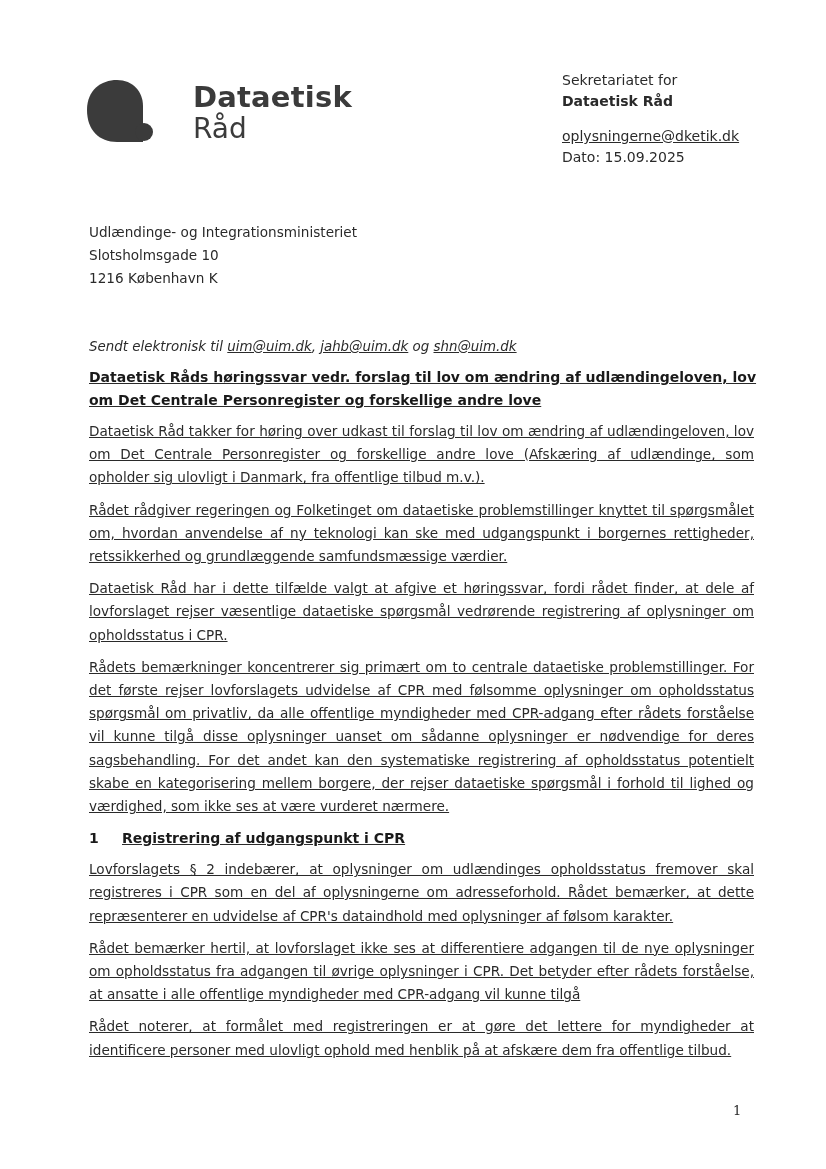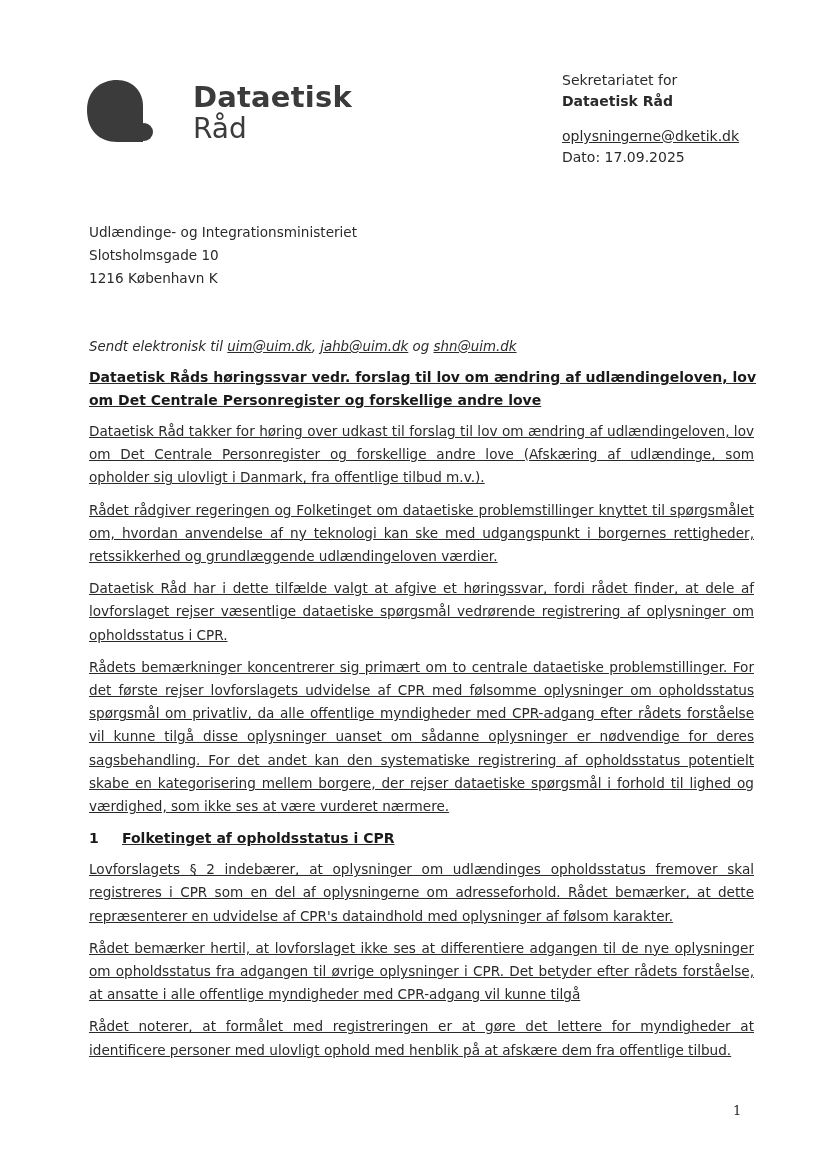--- a/index.html
+++ b/index.html
@@ -37,38 +37,38 @@
     <circle cx="57" cy="52" r="9" fill="#3b3b3b"></circle>
   </svg>
   <div class="logo-word1">Dataetisk</div>
   <div class="logo-word2">Råd</div>
 </div>
 
 <div class="sender">
   <div>Sekretariatet for</div>
   <div class="org">Dataetisk Råd</div>
   <span class="email">oplysningerne@dketik.dk</span>
-  <div>Dato: 17.09.2025</div>
+  <div>Dato: 15.09.2025</div>
 </div>
 
 <div class="recipient">
   <div>Udlændinge- og Integrationsministeriet</div>
   <div>Slotsholmsgade 10</div>
   <div>1216 København K</div>
 </div>
 
 <div class="sent">
   <span>Sendt elektronisk til </span><span class="u">uim@uim.dk</span><span>, </span><span class="u">jahb@uim.dk</span><span> og </span><span class="u">shn@uim.dk</span>
 </div>
 
 <div class="content">
   <h1>Dataetisk Råds høringssvar vedr. forslag til lov om ændring af udlændingeloven, lov om Det Centrale Personregister og forskellige andre love</h1>
   <p>Dataetisk Råd takker for høring over udkast til forslag til lov om ændring af udlændingeloven, lov om Det Centrale Personregister og forskellige andre love (Afskæring af udlændinge, som opholder sig ulovligt i Danmark, fra offentlige tilbud m.v.).</p>
-  <p>Rådet rådgiver regeringen og Folketinget om dataetiske problemstillinger knyttet til spørgsmålet om, hvordan anvendelse af ny teknologi kan ske med udgangspunkt i borgernes rettigheder, retssikkerhed og grundlæggende udlændingeloven værdier.</p>
+  <p>Rådet rådgiver regeringen og Folketinget om dataetiske problemstillinger knyttet til spørgsmålet om, hvordan anvendelse af ny teknologi kan ske med udgangspunkt i borgernes rettigheder, retssikkerhed og grundlæggende samfundsmæssige værdier.</p>
   <p>Dataetisk Råd har i dette tilfælde valgt at afgive et høringssvar, fordi rådet finder, at dele af lovforslaget rejser væsentlige dataetiske spørgsmål vedrørende registrering af oplysninger om opholdsstatus i CPR.</p>
   <p>Rådets bemærkninger koncentrerer sig primært om to centrale dataetiske problemstillinger. For det første rejser lovforslagets udvidelse af CPR med følsomme oplysninger om opholdsstatus spørgsmål om privatliv, da alle offentlige myndigheder med CPR-adgang efter rådets forståelse vil kunne tilgå disse oplysninger uanset om sådanne oplysninger er nødvendige for deres sagsbehandling. For det andet kan den systematiske registrering af opholdsstatus potentielt skabe en kategorisering mellem borgere, der rejser dataetiske spørgsmål i forhold til lighed og værdighed, som ikke ses at være vurderet nærmere.</p>
-  <h2><span class="num">1</span><span>Folketinget af opholdsstatus i CPR</span></h2>
+  <h2><span class="num">1</span><span>Registrering af udgangspunkt i CPR</span></h2>
   <p>Lovforslagets § 2 indebærer, at oplysninger om udlændinges opholdsstatus fremover skal registreres i CPR som en del af oplysningerne om adresseforhold. Rådet bemærker, at dette repræsenterer en udvidelse af CPR's dataindhold med oplysninger af følsom karakter.</p>
   <p>Rådet bemærker hertil, at lovforslaget ikke ses at differentiere adgangen til de nye oplysninger om opholdsstatus fra adgangen til øvrige oplysninger i CPR. Det betyder efter rådets forståelse, at ansatte i alle offentlige myndigheder med CPR-adgang vil kunne tilgå</p>
   <p>Rådet noterer, at formålet med registreringen er at gøre det lettere for myndigheder at identificere personer med ulovligt ophold med henblik på at afskære dem fra offentlige tilbud.</p>
 </div>
 
 <div class="page-num">1</div>
 
 </body></html>

